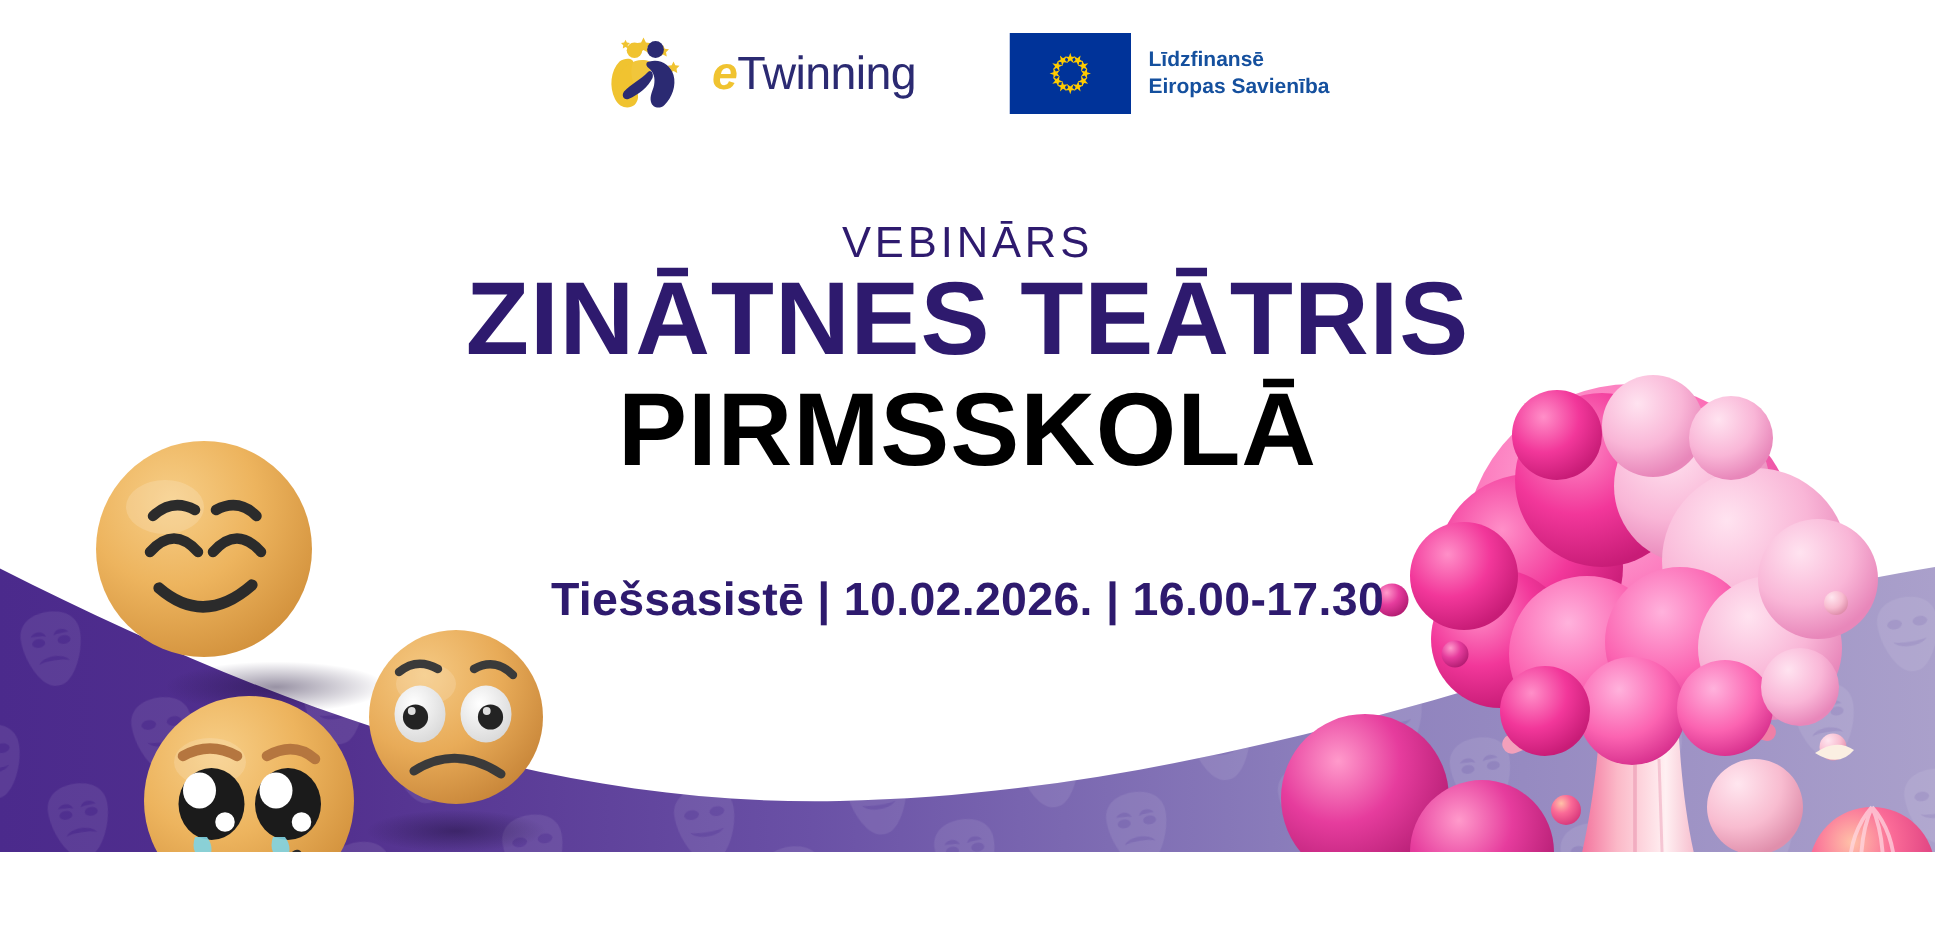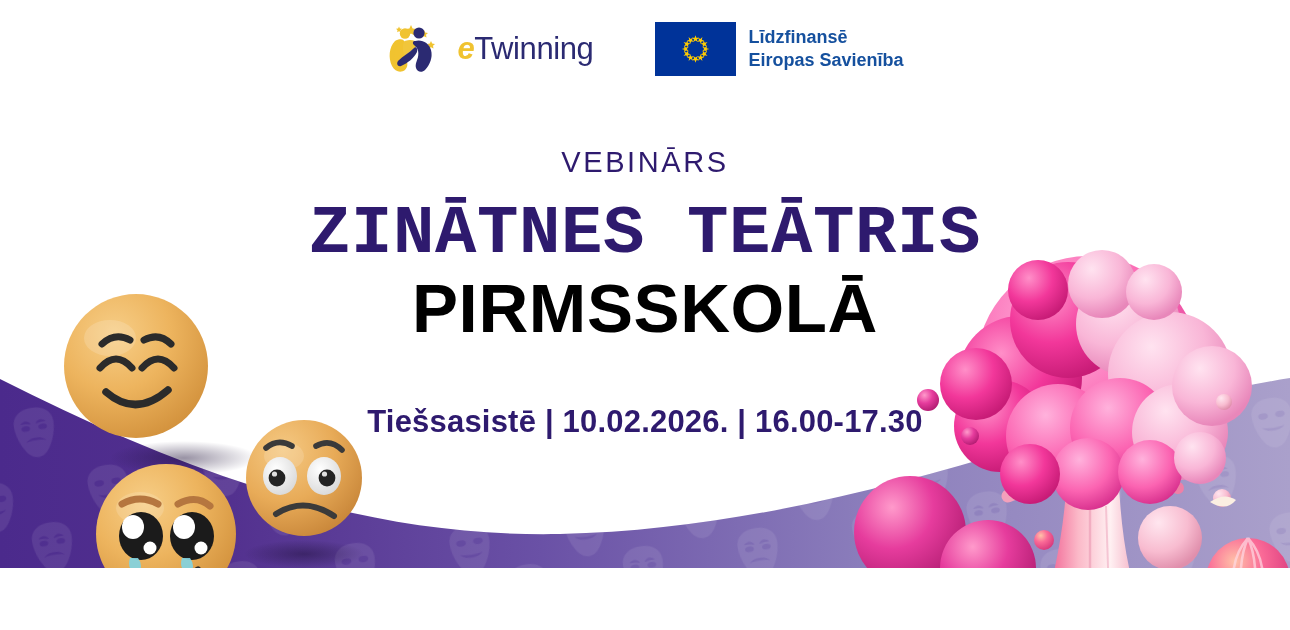--- a/index.html
+++ b/index.html
@@ -30,38 +30,37 @@
   .etw-mark { width:62px; height:50px; display:block; }
   .etw-word {
     font-size:31px; font-weight:400; letter-spacing:-.4px;
     color:#2b2a72; white-space:nowrap;
   }
   .etw-word .e { color:#f0c330; font-weight:700; font-style:italic; }
 
   .eu-logo { display:flex; align-items:center; gap:12px; }
   .eu-flag { width:81px; height:54px; display:block; }
   .eu-text {
-    color:#15509e; font-size:18px; font-weight:700; line-height:1.28;
+    color:#15509e; font-size:14px; font-weight:700; line-height:1.28;
     white-space:nowrap;
   }
 
   
   .headline {
     position:absolute; top:124px; left:0; width:1290px;
     text-align:center; z-index:30;
   }
   .kicker {
     color:#2e1a6e; font-size:29px; font-weight:400;
     letter-spacing:2.6px; line-height:1;margin-top:24px;
   }
   .title-1 {
     color:#2e1a6e; font-size:69px; font-weight:700;
-    letter-spacing:.6px; line-height:1.04; margin-top:22px;
+    letter-spacing:.6px; line-height:1.04; 
     white-space:nowrap;
-    font-family:Liberation Mono, monospace;
   }
   .title-2 {
     color:#000000; font-size:69px; font-weight:700;
     letter-spacing:.6px; line-height:1.04; margin-top:2px;
     white-space:nowrap;
   }
   .meta {
     color:#2e1a6e; font-size:31px; font-weight:700;
     letter-spacing:.2px; margin-top:59px; white-space:nowrap;
   }

